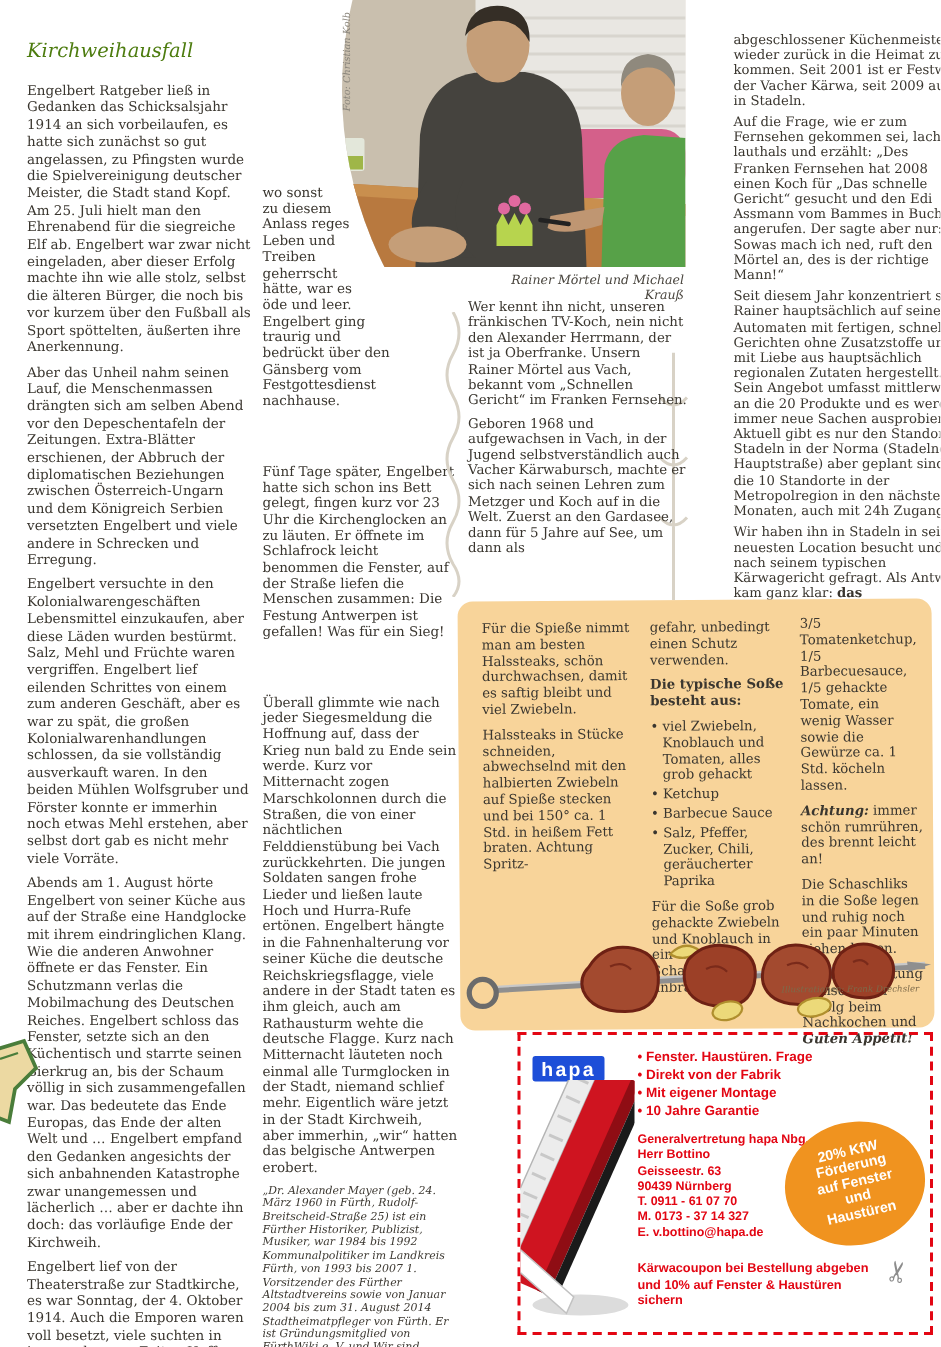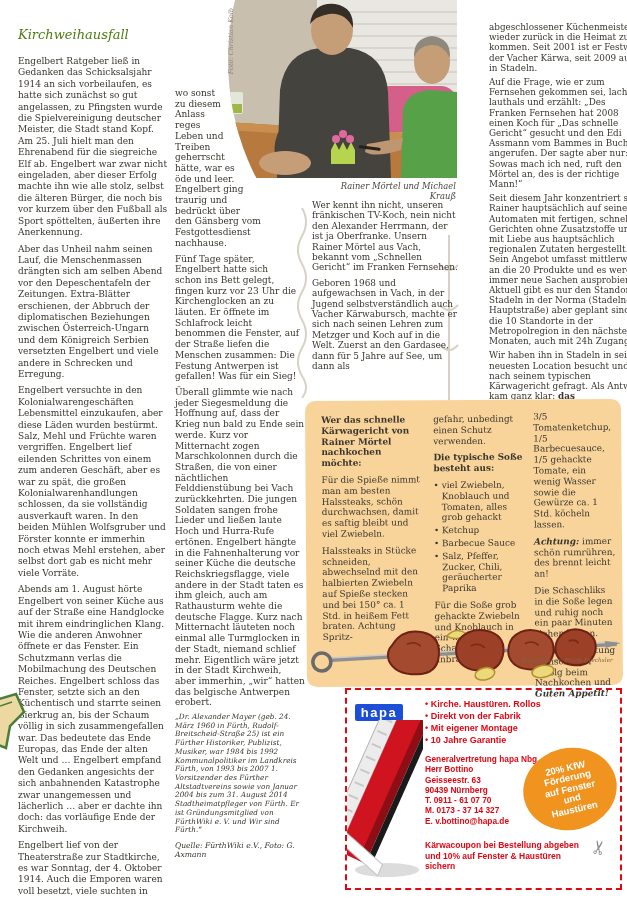--- a/index.html
+++ b/index.html
@@ -6,21 +6,21 @@
   #page{position:relative;width:627px;height:898px;background:#fff;overflow:hidden;
         font-family:"DejaVu Serif","Liberation Serif",serif;color:#3a362f;}
   .abs{position:absolute;}
   
   .green-head{font-style:italic;font-weight:normal;color:#4d7c0f;margin:0 0 10px 0;font-size:13px;line-height:22px;}
   .green-head2{font-style:italic;font-weight:bold;color:#2f9e47;margin:0 0 7px 0;font-size:17px;line-height:19.5px;}
   
   .col p.body{font-size:9px;line-height:11.4px;margin:0 0 5px 0;text-align:left;hyphens:auto;-webkit-hyphens:auto;}
   #col-left{left:18px;top:24px;width:151px;}
   #col-mid{left:175px;top:88px;width:130px;}
-  #col-mid p.body{line-height:10.7px;}
+  #col-mid p.body{line-height:10.7px;margin-top:36px;}
   #col3{left:312px;top:200px;width:147px;}
   #col3 p.body{font-size:8.9px;line-height:10.4px;}
   #col4{left:489px;top:22px;width:156px;}
   #col4 p.body{font-size:8.8px;line-height:10.2px;margin-bottom:4px;}
   .sp{float:right;clear:right;height:24px;}
   .note{font-size:7.9px;line-height:9.3px;margin:8px 0 5px 0;}
   .note strong{font-weight:bold;}
   .quote{font-style:italic;font-size:7.3px;line-height:8.7px;margin:0 0 4px 0;}
   .source{font-style:italic;font-size:7.6px;margin:6px 0 0 0;}
   
@@ -140,21 +140,20 @@
   </div>
   <div class="abs col" id="col4">
     <p class="body">abgeschlossener Küchenmeister wieder zurück in die Heimat zu kommen. Seit 2001 ist er Festwirt der Vacher Kärwa, seit 2009 auch in Stadeln.</p>
     <p class="body">Auf die Frage, wie er zum Fernsehen gekommen sei, lacht er lauthals und erzählt: „Des Franken Fernsehen hat 2008 einen Koch für „Das schnelle Gericht“ gesucht und den Edi Assmann vom Bammes in Buch angerufen. Der sagte aber nur: Sowas mach ich ned, ruft den Mörtel an, des is der richtige Mann!“</p>
     <p class="body">Seit diesem Jahr konzentriert sich Rainer hauptsächlich auf seine Automaten mit fertigen, schnellen Gerichten ohne Zusatzstoffe und mit Liebe aus hauptsächlich regionalen Zutaten hergestellt. Sein Angebot umfasst mittlerweile an die 20 Produkte und es werden immer neue Sachen ausprobiert. Aktuell gibt es nur den Standort in Stadeln in der Norma (Stadelner Hauptstraße) aber geplant sind an die 10 Standorte in der Metropolregion in den nächsten Monaten, auch mit 24h Zugang.</p>
     <p class="body"><span>Wir haben ihn in Stadeln in seiner neuesten Location besucht und nach seinem typischen Kärwagericht gefragt. Als Antwort kam ganz klar: </span><strong>das SCHASCHLIK!</strong></p>
   </div>
 
   <div class="abs" id="recipe-box">
     <div class="rcol" id="rcolA">
-      <p class="rbold">Wer das schnelle Kärwagericht von Rainer Mörtel nachkochen möchte:</p>
       <p>Für die Spieße nimmt man am besten Halssteaks, schön durchwachsen, damit es saftig bleibt und viel Zwiebeln.</p>
       <p>Halssteaks in Stücke schneiden, abwechselnd mit den halbierten Zwiebeln auf Spieße stecken und bei 150° ca. 1 Std. in heißem Fett braten. Achtung Spritz-</p>
     </div>
     <div class="rcol" id="rcolB">
       <p>gefahr, unbedingt einen Schutz verwenden.</p>
       <p class="rbold">Die typische Soße besteht aus:</p>
       <ul class="sauce-list">
         <li>viel Zwiebeln, Knoblauch und Tomaten, alles grob gehackt</li>
         <li>Ketchup</li>
         <li>Barbecue Sauce</li>
@@ -181,21 +180,21 @@
       <ellipse cx="236" cy="54" rx="11" ry="6" fill="#ecd979" stroke="#b08f2e" stroke-width="1.5" transform="rotate(-10 236 54)"></ellipse>
       <path d="M254 18 q12 -10 26 -3 q12 7 8 21 q-5 13 -20 12 q-16 -1 -19 -13 q-2 -9 5 -17 Z" fill="#9c4027" stroke="#6e2114" stroke-width="2"></path>
       <path d="M100 26 q8 -4 14 2 M164 28 q8 -4 14 2 M218 26 q8 -4 14 2 M262 24 q6 -3 10 2" stroke="#7a2a1a" stroke-width="1.5" fill="none"></path>
     </svg>
     <div class="illu-credit">Illustrationen: Frank Drechsler</div>
   </div>
 
   <div class="abs" id="ad">
     <div id="ad-logo">hapa</div>
     <ul class="ad-bullets">
-      <li>Kirche. Haustüren. Rollos</li>
+      <li>Fenster. Haustüren. Frage</li>
       <li>Direkt von der Fabrik</li>
       <li>Mit eigener Montage</li>
       <li>10 Jahre Garantie</li>
     </ul>
     <svg id="ad-window" viewBox="0 0 76 160">
       <ellipse cx="40" cy="150" rx="32" ry="7" fill="#dcdcdc"></ellipse>
       <g transform="rotate(24 38 80)">
         <rect x="0" y="0" width="16" height="150" fill="#ececec" stroke="#b5b5b5"></rect>
         <path d="M3 6 h10 M3 20 h10 M3 34 h10 M3 48 h10 M3 62 h10 M3 76 h10 M3 90 h10 M3 104 h10 M3 118 h10 M3 132 h10" stroke="#c8c8c8" stroke-width="2"></path>
         <rect x="16" y="-8" width="28" height="154" fill="#cf1420"></rect>

